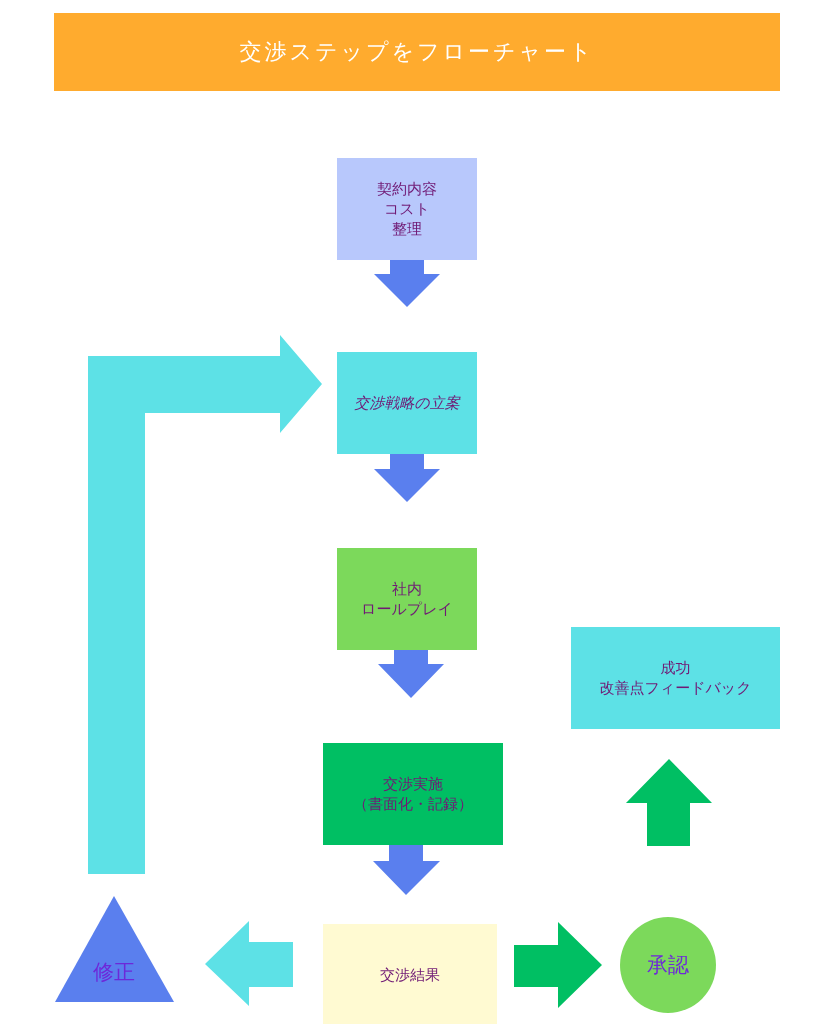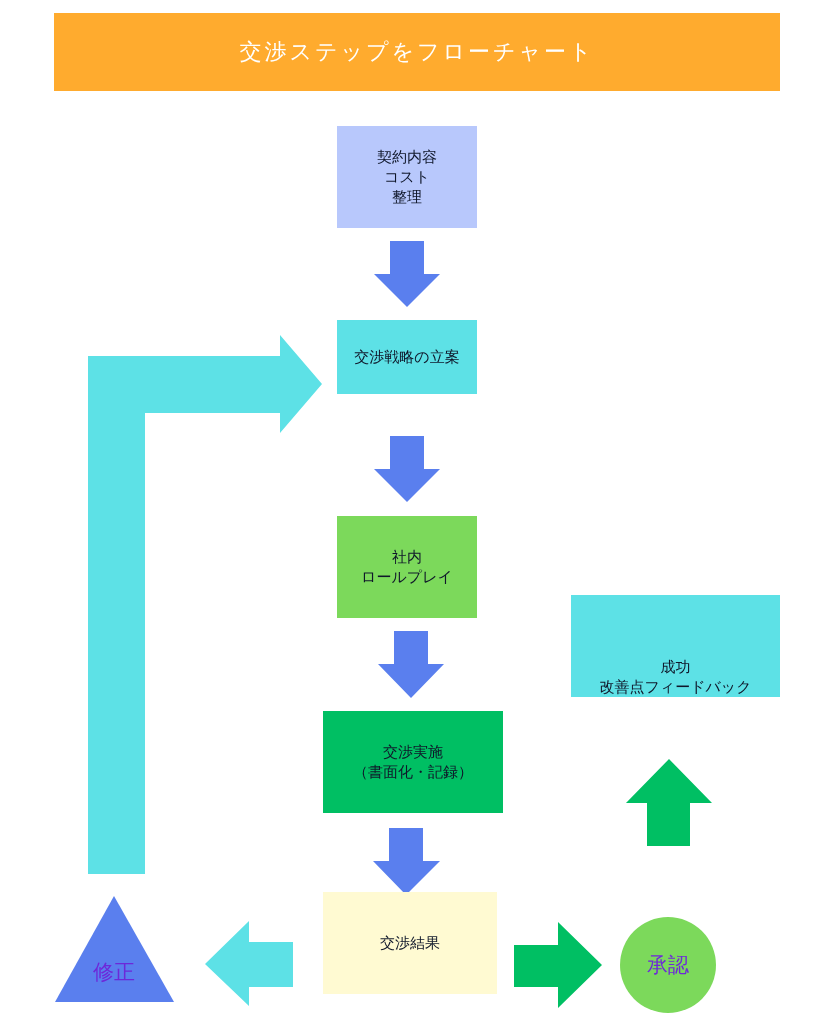--- a/index.html
+++ b/index.html
@@ -2,21 +2,21 @@
 <html><head>
 <meta charset="utf-8">
 <style>
   html, body { margin: 0; padding: 0; background: #ffffff; }
   body { width: 823px; height: 1024px; position: relative; overflow: hidden;
          font-family: "DejaVu Sans", "Liberation Sans", sans-serif; }
   .title-bar { position: absolute; left: 54px; top: 13px; width: 726px; height: 78px;
                background: #ffab2e; display: flex; align-items: center; justify-content: center; }
   .title-text { color: #ffffff; font-size: 22px; letter-spacing: 3px; }
   .box { position: absolute; display: flex; align-items: center; justify-content: center;
-         text-align: center; color: #0f172a; font-size: 15px; line-height: 20px; white-space: pre-line; }
+         text-align: center; color: #701a75; font-size: 15px; line-height: 20px; white-space: pre-line; margin-top: 32px; }
   svg.shapes { position: absolute; left: 0; top: 0; }
   .shape-label { position: absolute; color: #6d28d9; font-size: 21px; text-align: center; }
 </style>
 </head>
 <body>
 
 <div class="title-bar">
   <span class="title-text">交渉ステップをフローチャート</span>
 </div>
 
@@ -39,38 +39,38 @@
 
   <circle fill="#7cd95b" cx="668" cy="965" r="48"></circle>
 </svg>
 
 <div class="box" style="left:337px; top:126px; width:140px; height:102px; background:#b8c8fc;">
   <span>契約内容
 コスト
 整理</span>
 </div>
 
-<div class="box" style="left:337px; top:320px; width:140px; height:74px; background:#5de1e6;">
+<div class="box" style="left:337px; top:320px; width:140px; height:102px; background:#5de1e6;font-style:italic;">
   <span>交渉戦略の立案</span>
 </div>
 
 <div class="box" style="left:337px; top:516px; width:140px; height:102px; background:#7cd95b;">
   <span>社内
 ロールプレイ</span>
 </div>
 
 <div class="box" style="left:323px; top:711px; width:180px; height:102px; background:#00bf63;">
   <span>交渉実施
 （書面化・記録）</span>
 </div>
 
 <div class="box" style="left:323px; top:892px; width:174px; height:102px; background:#fffad2;">
   <span>交渉結果</span>
 </div>
 
-<div class="box" style="left:571px; top:595px; width:209px; height:102px; background:#5de1e6;align-items:flex-end;">
+<div class="box" style="left:571px; top:595px; width:209px; height:102px; background:#5de1e6;">
   <span>成功
 改善点フィードバック</span>
 </div>
 
 <div class="shape-label" style="left:74px; top:958px; width:80px;">修正</div>
 
 <div class="shape-label" style="left:628px; top:951px; width:80px;font-family:Liberation Serif, serif;">承認</div>
 
 </body></html>

